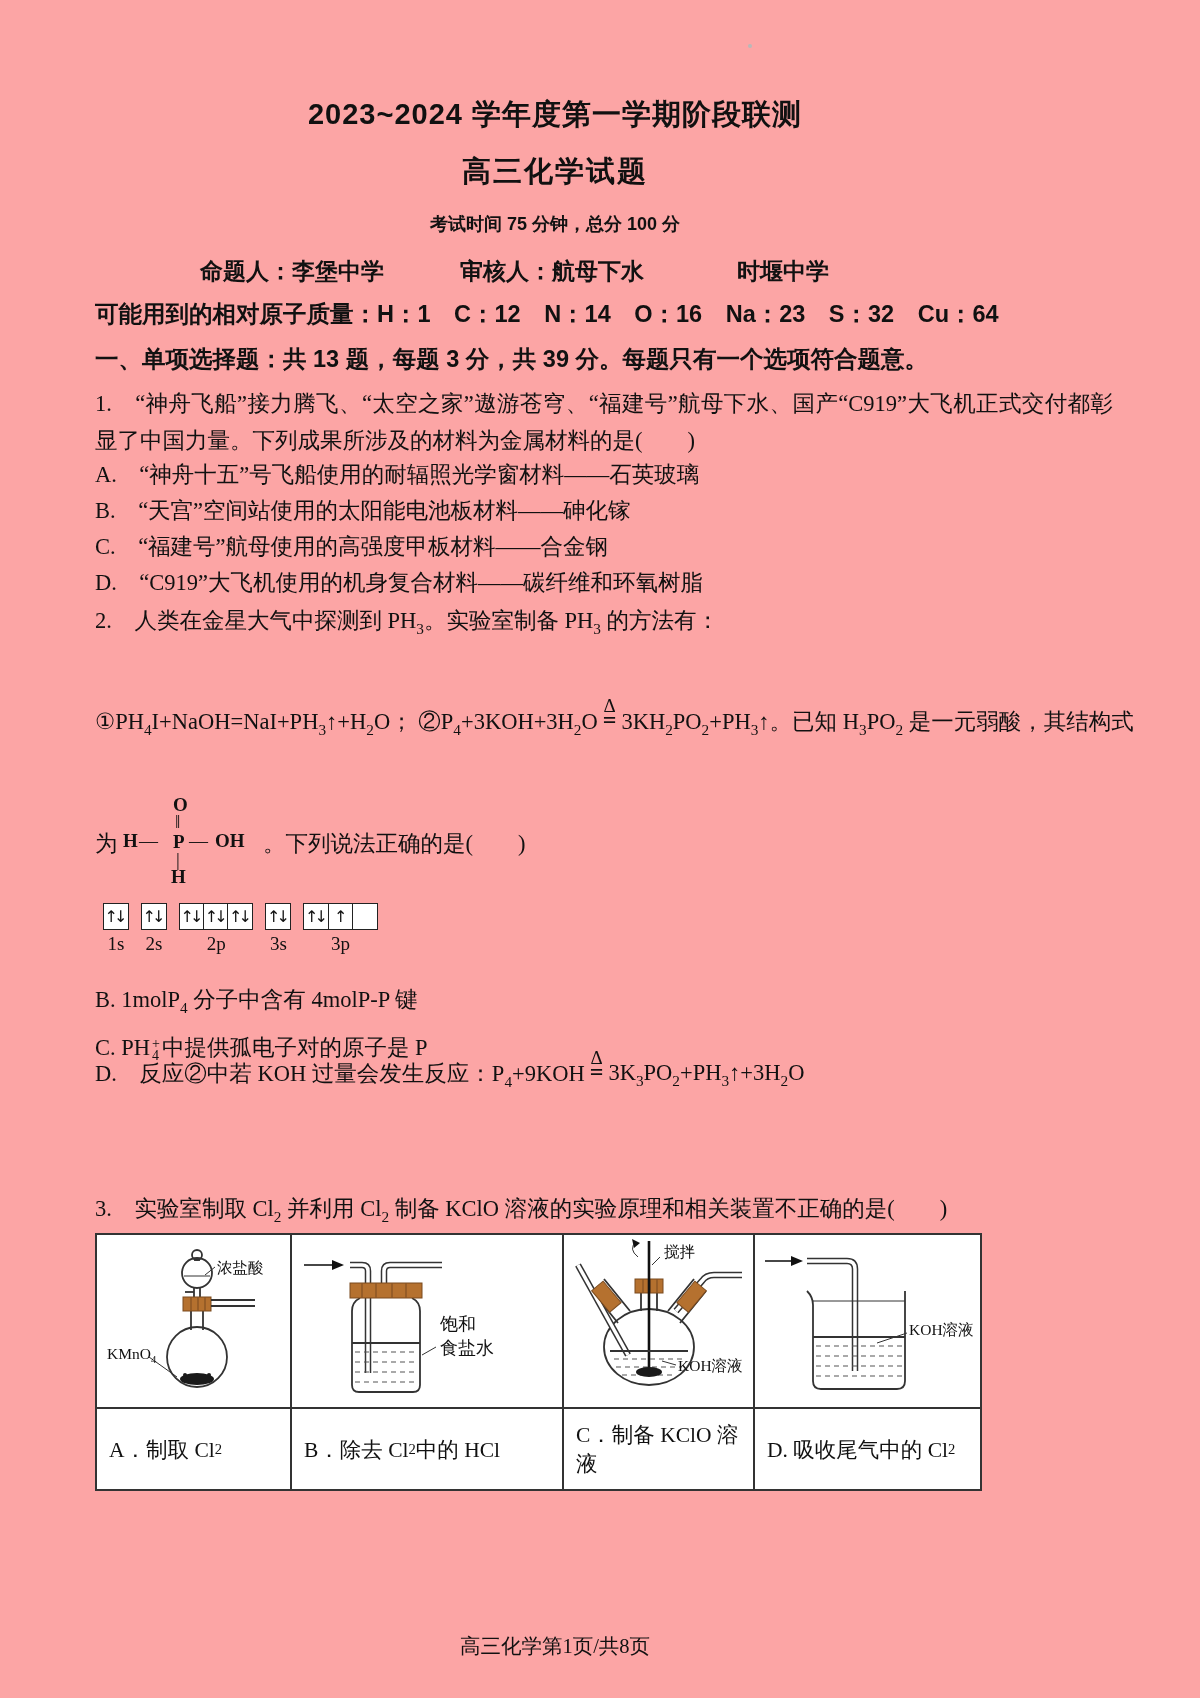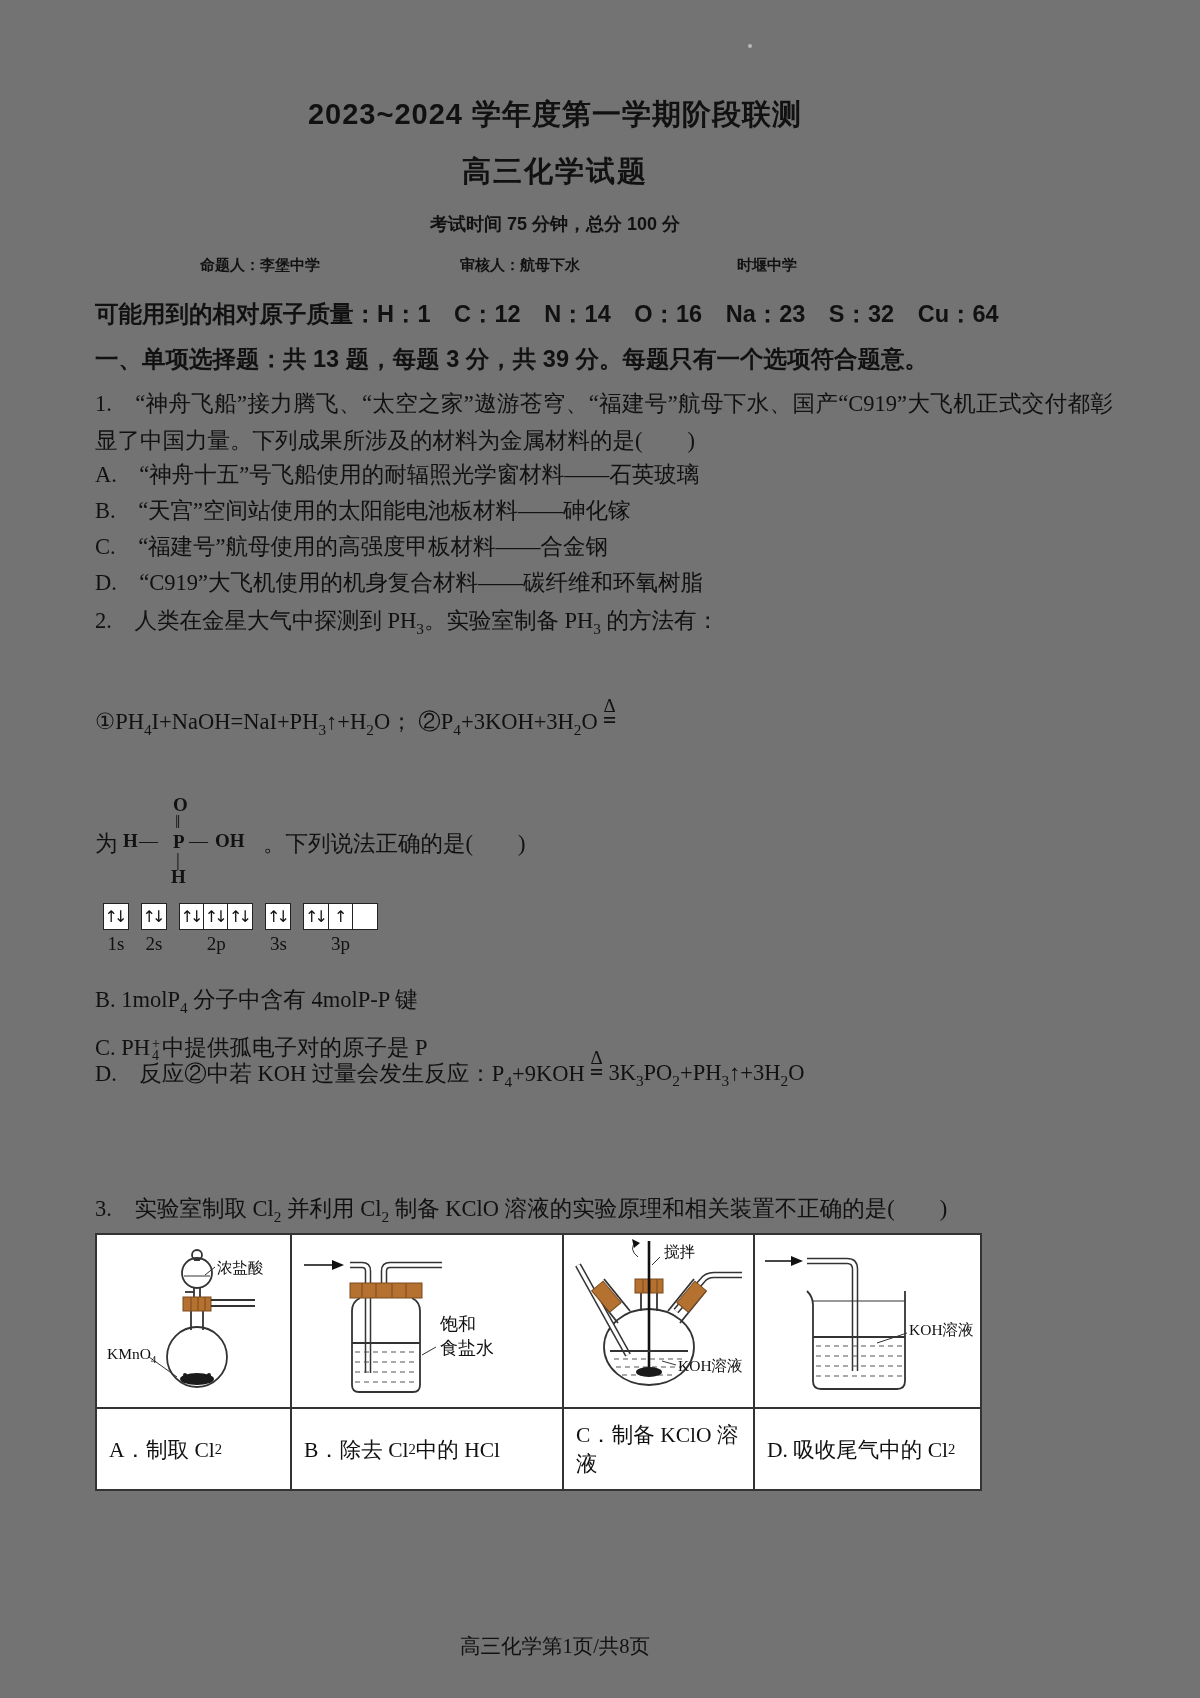--- a/index.html
+++ b/index.html
@@ -1,24 +1,24 @@
 <!DOCTYPE html>
 <html><head>
 <meta charset="utf-8">
 <style>
   html,body{margin:0;padding:0;background:#e8e8e8;}
-  .page{position:relative;width:1200px;height:1698px;background:#737373;margin:0 auto;
+  .page{position:relative;width:1200px;height:1698px;background:#fca5a5;margin:0 auto;
         font-family:"Liberation Serif","DejaVu Serif",serif;color:#111;overflow:hidden;}
   .abs{position:absolute;}
   .ctr{left:0;width:1110px;text-align:center;}
   .hd{font-family:"Liberation Sans","DejaVu Sans",sans-serif;font-weight:bold;}
   .t1{top:95px;font-size:29px;letter-spacing:1px;}
   .t2{top:152px;font-size:29px;letter-spacing:2px;}
   .t3{top:212px;font-size:18px;}
-  .people{top:256px;left:0;width:1110px;height:30px;font-size:15px;}
+  .people{top:256px;left:0;width:1110px;height:30px;font-size:23px;}
   .people span{position:absolute;top:0;}
   .masses{top:298px;left:95px;font-size:23.5px;}
   .section{top:343px;left:95px;font-size:23.5px;}
   .stem{left:95px;width:1018px;font-size:22.5px;line-height:37px;text-align:justify;}
   .opt{left:95px;width:1018px;font-size:22.5px;line-height:30px;}
   .eqline{left:95px;width:1050px;font-size:22.5px;display:flex;align-items:center;white-space:nowrap;}
   .deltaeq{display:inline-flex;flex-direction:column;align-items:center;margin:0 5px;transform:translateY(-9px);}
   .deltaeq .d{font-size:19px;line-height:15px;}
   .deltaeq .e{font-size:24px;font-weight:bold;line-height:15px;}
   
@@ -88,20 +88,21 @@
   <div class="abs opt" style="top:568px">D.　“C919”大飞机使用的机身复合材料——碳纤维和环氧树脂</div>
 
   <div class="abs stem" style="top:602px">2.　人类在金星大气中探测到 PH<sub>3</sub>。实验室制备 PH<sub>3</sub> 的方法有：</div>
 
   <div class="abs eqline" style="top:706px">
     <span>①PH<sub>4</sub>I+NaOH=NaI+PH<sub>3</sub>↑+H<sub>2</sub>O；  ②P<sub>4</sub>+3KOH+3H<sub>2</sub>O</span>
     <span class="deltaeq">
       <span class="d">Δ</span>
       <span class="e">=</span>
     </span>
+    <span>3KH<sub>2</sub>PO<sub>2</sub>+PH<sub>3</sub>↑。已知 H<sub>3</sub>PO<sub>2</sub> 是一元弱酸，其结构式</span>
   </div>
 
   <div class="abs structline">
     <span class="pre">为</span>
     <span class="struct">
       <span style="left:50px;top:0">O</span>
       <span style="left:52px;top:17px;font-weight:normal">‖</span>
       <span style="left:0;top:36px">H</span>
       <span style="left:16px;top:36px;font-weight:normal">—</span>
       <span style="left:50px;top:37px">P</span>

